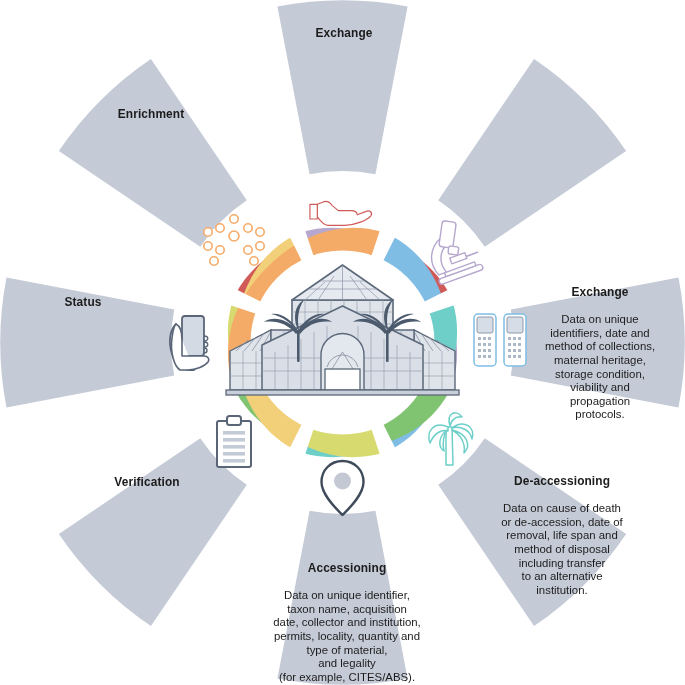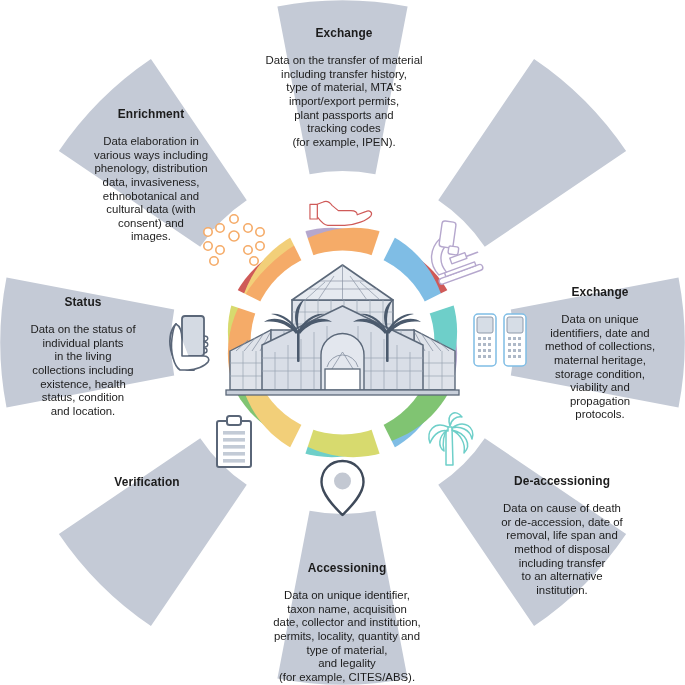--- a/index.html
+++ b/index.html
@@ -294,27 +294,20 @@
         <path d="M 387 332 C 397 318 413 316 421 322 C 409 320 397 324 389 334 Z"></path>
         <path d="M 387 330 C 381 316 385 304 393 300 C 387 308 386 320 388 330 Z"></path>
         <path d="M 387 331 C 393 319 405 312 414 314 C 403 316 393 323 389 332 Z"></path>
         <path d="M 387 331 C 381 319 369 312 360 314 C 371 316 381 323 386 332 Z"></path>
       </g>
     </g>
   </svg>
 
   <div class="seg-text" id="txt-exchange">
     <span class="seg-title">Exchange</span>
-    <span class="seg-body">Data on the transfer of material
-including transfer history,
-type of material, MTA's
-import/export permits,
-plant passports and
-tracking codes
-(for example, IPEN).</span>
   </div>
 
 
   <div class="seg-text" id="txt-germplasm">
     <span class="seg-title">Exchange</span>
     <span class="seg-body">Data on unique
 identifiers, date and
 method of collections,
 maternal heritage,
 storage condition,
@@ -344,34 +337,19 @@
 and legality
 (for example, CITES/ABS).</span>
   </div>
 
   <div class="seg-text" id="txt-verification">
     <span class="seg-title">Verification</span>
   </div>
 
   <div class="seg-text" id="txt-status">
     <span class="seg-title">Status</span>
-    <span class="seg-body">Data on the status of
-individual plants
-in the living
-collections including
-existence, health
-status, condition
-and location.</span>
   </div>
 
   <div class="seg-text" id="txt-enrichment">
     <span class="seg-title">Enrichment</span>
-    <span class="seg-body">Data elaboration in
-various ways including
-phenology, distribution
-data, invasiveness,
-ethnobotanical and
-cultural data (with
-consent) and
-images.</span>
   </div>
 
 </div>
 
 </body></html>

